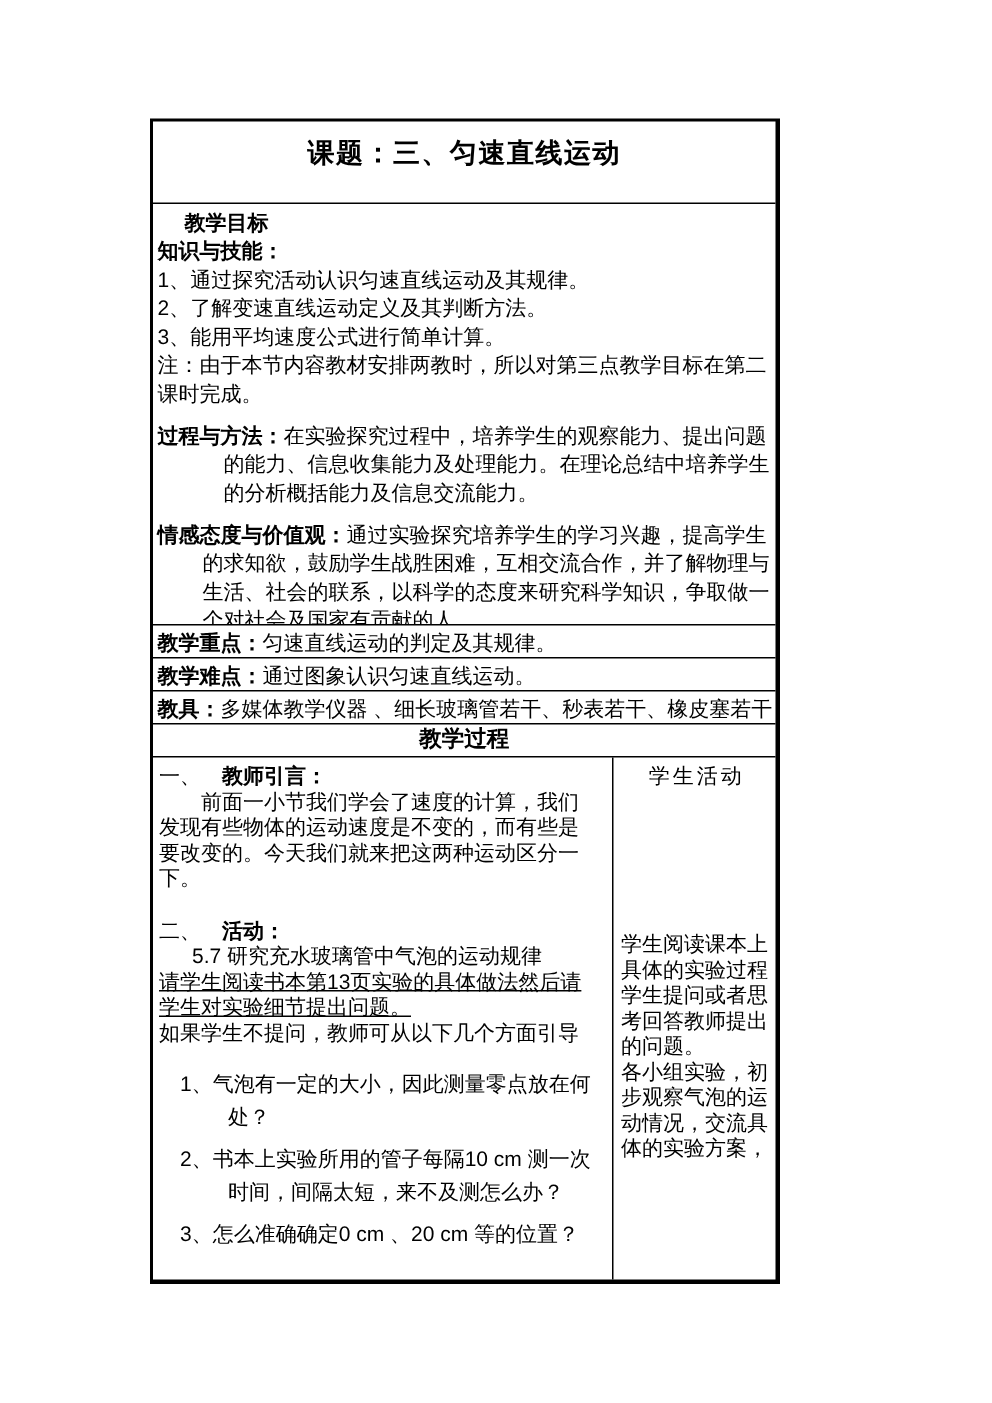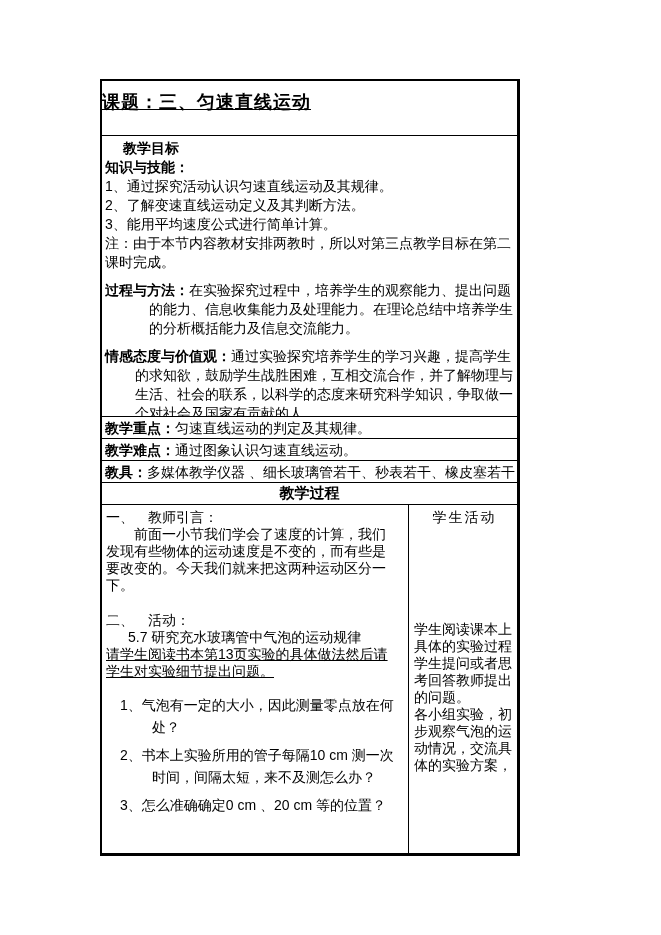--- a/index.html
+++ b/index.html
@@ -7,21 +7,21 @@
   body { font-family:"Liberation Sans","DejaVu Sans",sans-serif; color:#000; }
 
   .doc-table {
     position:absolute; left:100px; top:79px; width:420px; height:777px;
     border:2px solid #000; border-right-width:3px; border-bottom-width:3px;
     background:#fff; display:flex; flex-direction:column;
   }
   .row { border-bottom:1px solid #000; }
 
   
-  .title-row { height:55px; text-align:left; padding-top:9px;text-decoration:underline; }
+  .title-row { height:55px; text-align:center; padding-top:9px; }
   .title-row .t { font-size:18px; font-weight:bold; letter-spacing:1px; }
 
   
   .obj-row { height:281px; font-size:14px; line-height:19px; padding:3px 3px 0 3px; overflow:hidden; }
   .obj-header { font-weight:bold; padding-left:18px; }
   .k-label { font-weight:bold; }
   .para { margin-top:0; }
   .gap { margin-top:9px; }
   .hang44 { padding-left:44px; text-indent:-44px; }
   .hang30 { padding-left:30px; text-indent:-30px; }
@@ -36,21 +36,21 @@
   .proc-row { height:22px; text-align:center; font-weight:bold; font-size:15px; line-height:20px; }
 
   
   .cols-row { flex:1; display:flex; border-bottom:none; }
   .col-left { width:307px; border-right:1px solid #000; padding:4px 6px 0 4px;
               font-size:14px; line-height:17px; overflow:hidden; }
   .col-right { flex:1; padding:4px 2px 16px 5px; font-size:14px; line-height:17px; overflow:hidden; }
 
   .sec-head { display:flex; }
   .sec-head .num { width:42px; }
-  .sec-head b { font-weight:normal;text-align:center; }
+  .sec-head b { font-weight:bold;text-align:center; }
   .intro { text-indent:28px; width:292px; }
   .sec2 { margin-top:18px; }
   .sub57 { padding-left:22px; }
   .p-norm { width:292px;text-decoration:underline; }
   .clip-line { white-space:nowrap; overflow:hidden; width:297px; }
 
   .q-list { margin-top:14px; }
   .q { padding-left:46px; text-indent:-32px; line-height:22px; margin-bottom:6px; width:296px; }
 
   .rc-head { text-align:center; letter-spacing:2px; }
@@ -99,20 +99,21 @@
         <b>教师引言：</b>
       </div>
       <p class="intro">前面一小节我们学会了速度的计算，我们发现有些物体的运动速度是不变的，而有些是要改变的。今天我们就来把这两种运动区分一下。</p>
 
       <div class="sec-head sec2">
         <span class="num">二、</span>
         <b>活动：</b>
       </div>
       <div class="sub57">5.7 研究充水玻璃管中气泡的运动规律</div>
       <p class="p-norm">请学生阅读书本第13页实验的具体做法然后请学生对实验细节提出问题。</p>
+      <div class="clip-line">如果学生不提问，教师可从以下几个方面引导</div>
 
       <div class="q-list">
         <div class="q">1、气泡有一定的大小，因此测量零点放在何处？</div>
         <div class="q">2、书本上实验所用的管子每隔10 cm 测一次时间，间隔太短，来不及测怎么办？</div>
         <div class="q">3、怎么准确确定0 cm 、20 cm 等的位置？</div>
       </div>
     </div>
 
     <div class="col-right">
       <div class="rc-head">学生活动</div>

